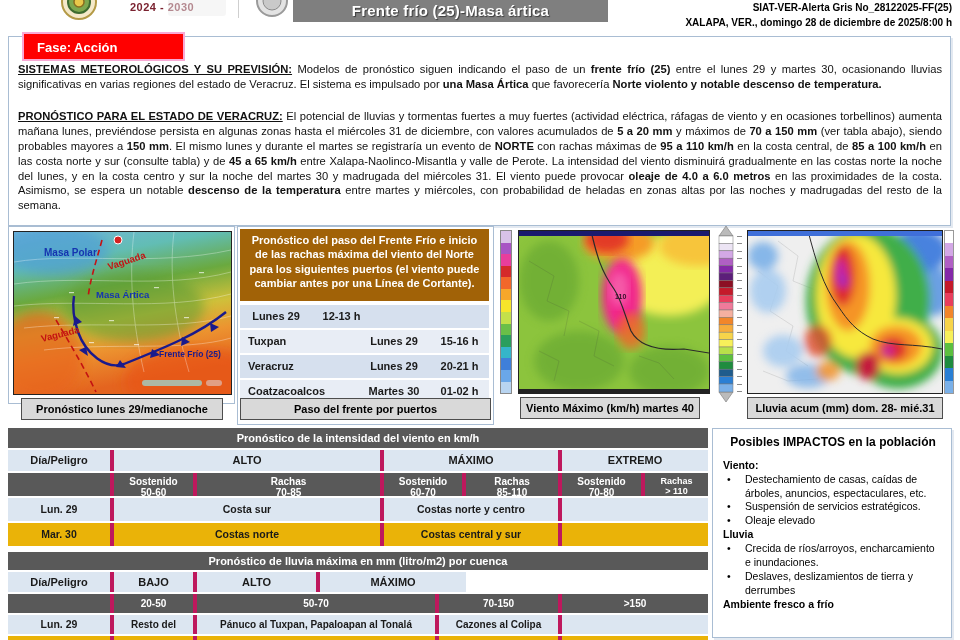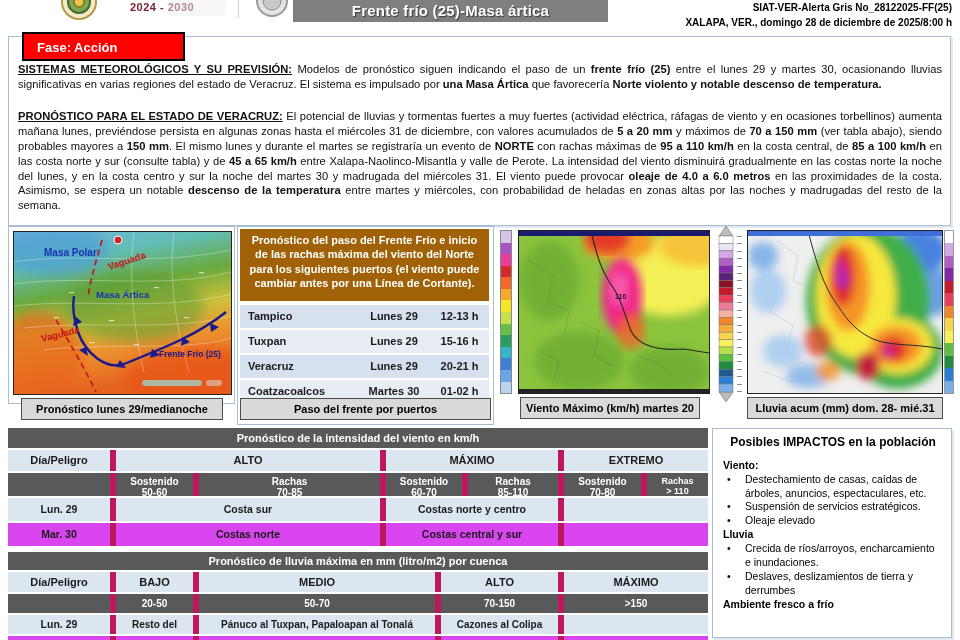--- a/index.html
+++ b/index.html
@@ -21,21 +21,21 @@
   .logo-crest{left:58px;top:-16px;}
   .era-label{left:130px;top:1px;font-size:11px;font-weight:bold;color:#7a2230;letter-spacing:.5px;}
   .logo-div{left:238px;top:-4px;width:1px;height:22px;background:#cfcfcf;}
   .logo-gray{left:252px;top:-16px;}
   
   .main-box{
     left:8px;top:36px;width:941px;height:188px;background:#fff;
     border:1px solid #a9bdd3;box-shadow:2px 2px 0 #e3e9f1;
   }
   .phase-box{
-    left:22px;top:32px;width:163px;height:29px;background:#ff0000;border:2px solid #000000;
+    left:22px;top:32px;width:163px;height:29px;background:#ff0000;border:2px solid #f9a8d4;
     color:#fff;font-weight:bold;font-size:13px;line-height:27px;padding-left:13px;box-sizing:border-box;
   }
   .para{
     left:18px;width:924px;font-size:11.2px;line-height:1.33;text-align:justify;color:#111;
   }
   .para-1{top:62px;}
   .para-2{top:109px;}
   
   .panel{background:#fff;border:1px solid #a9bdd3;box-sizing:border-box;}
   .panel-1{left:8px;top:226px;width:227px;height:178px;}
@@ -59,26 +59,26 @@
   .pc-name{width:118px;padding-left:8px;box-sizing:border-box;}
   .pc-day{width:72px;text-align:center;}
   .pc-time{width:59px;text-align:center;}
   
   .wtable{left:8px;top:428px;width:700px;}
   .rtable{left:8px;top:552px;width:700px;}
   .tbl-title{background:#595959;color:#fff;font-weight:bold;font-size:11px;text-align:center;}
   .wt-title{height:20px;line-height:20px;}
   .rt-title{height:18px;line-height:18px;}
   .trow{display:flex;}
-  .tcell{box-sizing:border-box;border-left:6px solid #be185d;overflow:hidden;}
+  .tcell{box-sizing:border-box;border-left:4px solid #be185d;overflow:hidden;}
   .tcell:first-child{border-left:none;}
   .hdr{background:#dce6f1;font-weight:bold;font-size:11px;text-align:center;}
   .sub{background:#595959;color:#fff;font-weight:bold;font-size:10px;text-align:center;}
   .body-r1{background:#dce6f1;}
-  .body-r2{background:#d946ef;}
+  .body-r2{background:#eab308;}
   .bcell{font-weight:bold;font-size:10.5px;text-align:center;}
   
   .impacts{
     left:712px;top:428px;width:240px;height:210px;background:#fff;
     border:1px solid #a9bdd3;box-shadow:2px 2px 0 #e3e9f1;box-sizing:border-box;
     padding:6px 8px 0 10px;font-size:10.5px;line-height:1.32;color:#000;
   }
   .imp-title{font-weight:bold;font-size:12px;text-align:center;margin-bottom:8px;}
   .imp-head{font-weight:bold;}
   ul.imp-list{margin:0;padding:0;list-style:none;}
@@ -184,21 +184,20 @@
       <rect x="192" y="148" width="16" height="6" rx="3" fill="#e0b0a0" opacity=".8"></rect>
     </svg>
   </div>
   <div class="caption" style="left:12px;top:171px;width:200px;">Pronóstico lunes 29/medianoche</div>
 </div>
 
 <div class="abs panel panel-2">
   <div class="ports-head">Pronóstico del paso del Frente Frío e inicio de las rachas máxima  del viento del Norte para los siguientes puertos (el viento puede cambiar antes por una Línea de Cortante).</div>
   <div class="ports-rows">
     <div class="ports-row">
-      <span class="pc-name">Tampico</span>
       <span class="pc-day">Lunes 29</span>
       <span class="pc-time">12-13 h</span>
     </div>
     <div class="ports-row">
       <span class="pc-name">Tuxpan</span>
       <span class="pc-day">Lunes 29</span>
       <span class="pc-time">15-16 h</span>
     </div>
     <div class="ports-row">
       <span class="pc-name">Veracruz</span>
@@ -256,21 +255,21 @@
         <path d="M10,30 L35,45 L28,70 L50,80 L45,105"></path>
           <path d="M60,90 L80,100 L75,125 L95,135"></path>
         <path d="M120,125 L140,132 L155,148"></path>
           <path d="M20,120 L40,130 L35,150"></path>
       </g>
       <text x="96" y="68" font-size="7" font-weight="bold" fill="#33102a">110</text>
       <rect x="0" y="0" width="190" height="5" fill="#1a1a6e"></rect>
       <rect x="0" y="158" width="190" height="4" fill="#222"></rect>
     </svg>
   </div>
-  <div class="caption" style="left:24px;top:171px;width:178px;">Viento Máximo (km/h) martes 20</div>
+  <div class="caption" style="left:24px;top:171px;width:178px;">Viento Máximo (km/h) martes 40</div>
 </div>
 
 <div class="abs panel-4">
   <svg class="abs" style="left:4px;top:0;" width="18" height="176" viewBox="0 0 18 176">
     <polygon points="9,0 16,10 2,10" fill="#bbb" stroke="#777" stroke-width="0.6"></polygon>
     <polygon points="9,176 16,166 2,166" fill="#bbb" stroke="#777" stroke-width="0.6"></polygon>
     <g stroke="#777" stroke-width="0.5">
       <rect x="2" y="10" width="14" height="7.4" fill="#ffffff"></rect>
         <rect x="2" y="17.4" width="14" height="7.4" fill="#ece4f4"></rect>
       <rect x="2" y="24.8" width="14" height="7.4" fill="#d3a8e6"></rect>
@@ -422,21 +421,20 @@
     <div class="tcell bcell body-r2" style="width:178px;">Costas central y sur</div>
     <div class="tcell bcell body-r2" style="width:150px;"></div>
   </div>
 </div>
 
 <div class="abs rtable">
   <div class="tbl-title rt-title">Pronóstico de lluvia máxima en mm (litro/m2) por cuenca</div>
   <div class="trow" style="margin-top:2px;height:20px;line-height:20px;">
     <div class="tcell hdr" style="width:102px;">Día/Peligro</div>
     <div class="tcell hdr" style="width:83px;">BAJO</div>
-    <div class="tcell hdr" style="width:242px;">MEDIO</div>
     <div class="tcell hdr" style="width:123px;">ALTO</div>
     <div class="tcell hdr" style="width:150px;">MÁXIMO</div>
   </div>
   <div class="trow" style="margin-top:2px;height:19px;line-height:19px;">
     <div class="tcell sub" style="width:102px;"></div>
     <div class="tcell sub" style="width:83px;">20-50</div>
     <div class="tcell sub" style="width:242px;">50-70</div>
     <div class="tcell sub" style="width:123px;">70-150</div>
     <div class="tcell sub" style="width:150px;">&gt;150</div>
   </div>

